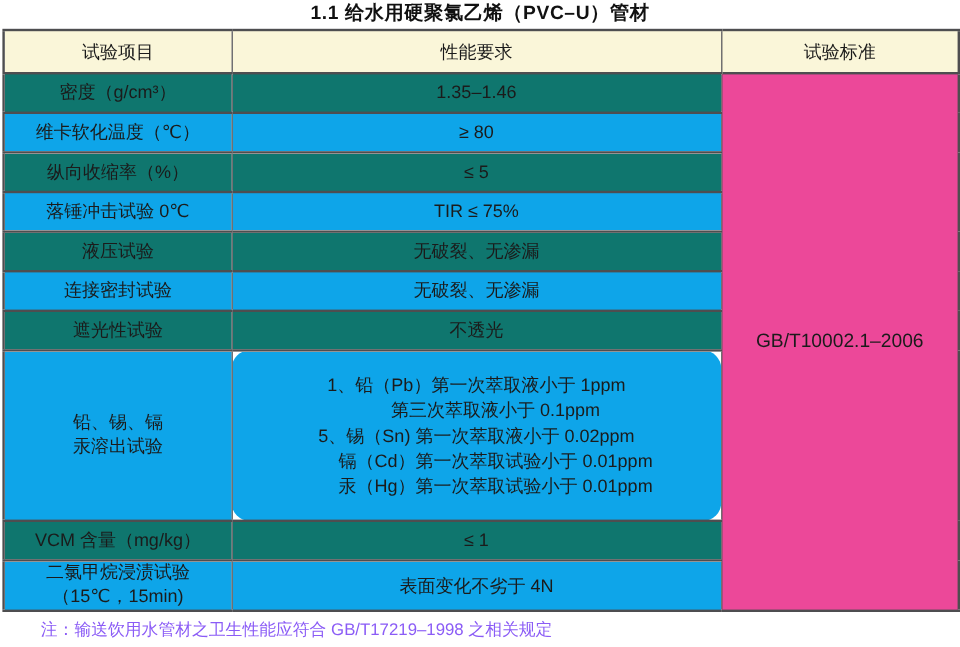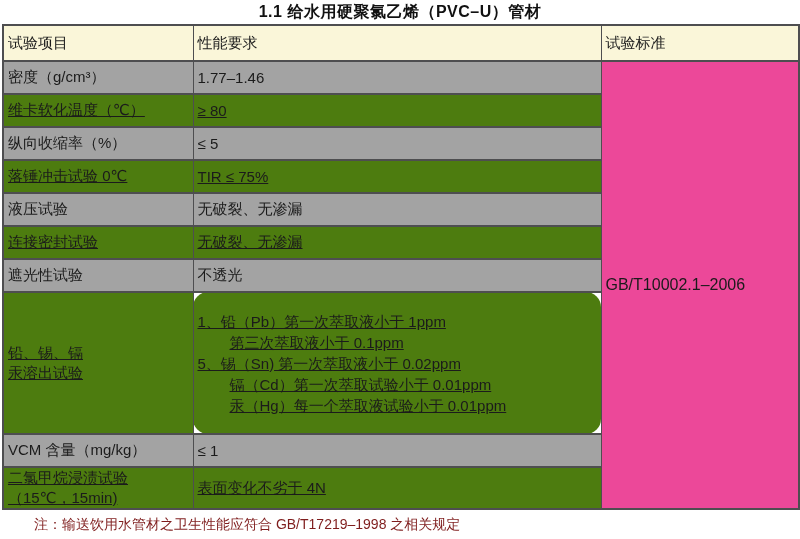--- a/index.html
+++ b/index.html
@@ -30,58 +30,58 @@
     table-layout: fixed;
     width: 796px;
     margin: 0 0 0 2px;
     font-size: 15px;
   }
   table.spec td, table.spec th {
     border-top: 2px solid #4e4e50;
     border-bottom: 2px solid #4e4e50;
     border-left: 1px solid #4e4e50;
     border-right: 1px solid #4e4e50;
-    text-align: left;
+    text-align: center;
     vertical-align: middle;
     font-weight: normal;
     padding: 0 4px;
     overflow: hidden;
   }
   table.spec {
     border: 2px solid #4e4e50;
   }
   .col1 { width: 190px; }
   .col2 { width: 408px; }
   .col3 { width: 198px; }
   tr.hdr   { height: 36px; background: #faf6d9; }
   tr.h33   { height: 33px; }
   tr.big   { height: 142px; }
   tr.h45   { height: 35px; }
-  .gray    { background: #a3a3a3; }
-  .blue    { background: #4d7c0f; text-decoration: underline; }
+  .gray    { background: #0f766e; }
+  .blue    { background: #0ea5e9; }
   td.standard {
     background: #ec4899;
     font-size: 16px;
   }
   td.metals-req {
     text-align: left;
     padding-left: 36px;
     border-radius: 15px;
   }
   .ln {
     line-height: 21px;
     white-space: nowrap;
   }
   .ln.indent { padding-left: 32px; }
   .two-line div { line-height: 20px; }
   .note {
     margin-top: 6px;
     padding-left: 34px;
     font-size: 14px;
-    color: #7f1d1d;
+    color: #8b5cf6;
   }
 </style>
 </head>
 <body>
 
 <div class="page">
 
   <div class="title">1.1 给水用硬聚氯乙烯（PVC–U）管材</div>
 
   <table class="spec">
@@ -93,21 +93,21 @@
 
     <tbody>
         <tr class="hdr">
       <th>试验项目</th>
       <th>性能要求</th>
       <th>试验标准</th>
     </tr>
 
     <tr class="h33">
       <td class="gray">密度（g/cm³）</td>
-      <td class="gray">1.77–1.46</td>
+      <td class="gray">1.35–1.46</td>
       <td class="standard" rowspan="10">GB/T10002.1–2006</td>
     </tr>
 
     <tr class="h33">
       <td class="blue">维卡软化温度（℃）</td>
       <td class="blue">≥ 80</td>
     </tr>
 
     <tr class="h33">
       <td class="gray">纵向收缩率（%）</td>
@@ -137,21 +137,21 @@
     <tr class="big">
       <td class="blue two-line">
         <div>铅、锡、镉</div>
         <div>汞溶出试验</div>
       </td>
       <td class="blue metals-req">
         <div class="ln">1、铅（Pb）第一次萃取液小于 1ppm</div>
         <div class="ln indent">第三次萃取液小于 0.1ppm</div>
         <div class="ln">5、锡（Sn) 第一次萃取液小于 0.02ppm</div>
         <div class="ln indent">镉（Cd）第一次萃取试验小于 0.01ppm</div>
-        <div class="ln indent">汞（Hg）每一个萃取液试验小于 0.01ppm</div>
+        <div class="ln indent">汞（Hg）第一次萃取试验小于 0.01ppm</div>
       </td>
     </tr>
 
     <tr class="h33">
       <td class="gray">VCM 含量（mg/kg）</td>
       <td class="gray">≤ 1</td>
     </tr>
 
     <tr class="h45">
       <td class="blue two-line">

